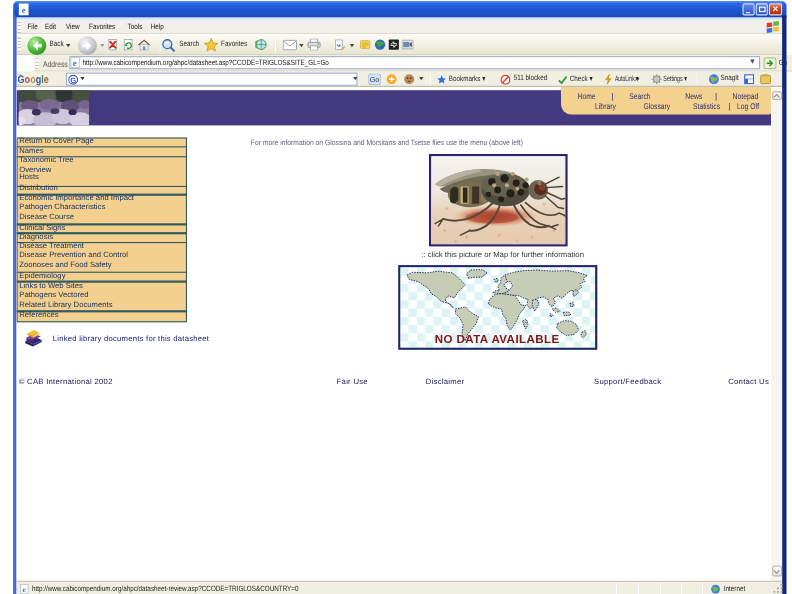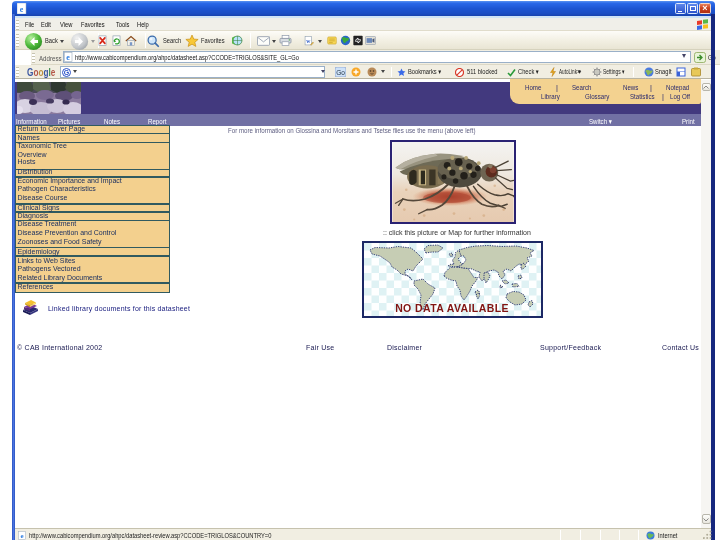--- a/index.html
+++ b/index.html
@@ -205,21 +205,21 @@
     <span class="abs" style="left:44px;top:3.5px;font-size:7px;color:#111"><span class="sx">http://www.cabicompendium.org/ahpc/datasheet.asp?CCODE=TRIGLOS&amp;SITE_GL=Go</span></span>
     <div class="abs" style="left:651px;top:3.5px;width:0;height:0;border-left:2.5px solid transparent;border-right:2.5px solid transparent;border-top:4px solid #446;"></div>
     <svg class="abs" style="left:663px;top:1.5px" width="12" height="11" viewBox="0 0 12 11">
         <rect x="0.5" y="0.5" width="11" height="10" rx="2" fill="#e8f4d8" stroke="#8aa858" stroke-width="0.8"></rect>
         <path d="M3 5.5 h4 M5.5 3 L8 5.5 L5.5 8" stroke="#3a8a2a" stroke-width="1.3" fill="none"></path>
       </svg>
     <span class="abs" style="left:677px;top:3.5px;font-size:7px;color:#222"><span class="sx">Go</span></span>
   </div>
   <div id="googlebar">
     <div class="grip" style="left:1px;top:2px;height:10px;"></div>
-    <span class="abs" style="left:12px;top:1.5px;font-size:10px;font-weight:bold;white-space:nowrap;text-align:center;"><span class="sx"><span style="color:#3a55a0">G</span><span style="color:#b35548">o</span><span style="color:#bd9040">o</span><span style="color:#3a55a0">g</span><span style="color:#3f8a50">l</span><span style="color:#b35548">e</span></span></span>
+    <span class="abs" style="left:1px;top:1.5px;font-size:10px;font-weight:bold;white-space:nowrap;text-align:center;"><span class="sx"><span style="color:#3a55a0">G</span><span style="color:#b35548">o</span><span style="color:#bd9040">o</span><span style="color:#3a55a0">g</span><span style="color:#3f8a50">l</span><span style="color:#b35548">e</span></span></span>
     <div class="abs" style="left:45px;top:1px;width:265px;height:11.5px;background:#fff;border:1px solid #9ab0c8;"></div>
     <svg class="abs" style="left:47px;top:2.5px" width="9" height="9" viewBox="0 0 9 9">
         <circle cx="4.5" cy="4.5" r="4" fill="#fff" stroke="#2a52c8" stroke-width="1"></circle>
         <text x="4.5" y="7" font-size="7" font-weight="bold" fill="#2a52c8" text-anchor="middle">G</text>
       </svg>
     <div class="abs" style="left:58px;top:5px;width:0;height:0;border-left:2px solid transparent;border-right:2px solid transparent;border-top:3px solid #444;"></div>
     <div class="abs" style="left:306px;top:5px;width:0;height:0;border-left:2.5px solid transparent;border-right:2.5px solid transparent;border-top:3.5px solid #446;"></div>
 
     <svg class="abs" style="left:320px;top:2px" width="11" height="10" viewBox="0 0 11 10">
         <rect width="11" height="10" rx="2" fill="#cfe2f8" stroke="#7a96c8" stroke-width="0.7"></rect>
@@ -330,40 +330,20 @@
         </span>
         <span style="left:75px;top:13px">
           <span class="sx">Glossary</span>
         </span>
       <span style="left:120px;top:13px">
           <span class="sx">Statistics</span>
         </span>
         <span style="left:152px;top:13px">|</span>
       <span style="left:160px;top:13px">
           <span class="sx">Log Off</span>
-        </span>
-    </div>
-    <div id="navbar">
-      <span style="left:1px;color:#f49f3f;">
-          <span class="sx">Information</span>
-        </span>
-      <span style="left:43px">
-          <span class="sx">Pictures</span>
-        </span>
-      <span style="left:89px">
-          <span class="sx">Notes</span>
-        </span>
-      <span style="left:133px">
-          <span class="sx">Report</span>
-        </span>
-      <span style="left:574px">
-          <span class="sx">Switch ▾</span>
-        </span>
-      <span style="left:667px">
-          <span class="sx">Print</span>
         </span>
     </div>
     <div id="menu">
       <div class="ln" style="top:6.6px"></div>
       <div class="ln" style="top:15.6px"></div>
       <div class="ln" style="top:42.5px"></div>
       <div class="ln" style="top:50.2px"></div>
       <div class="ln" style="top:76.9px"></div>
       <div class="ln" style="top:85.2px"></div>
       <div class="ln" style="top:93.7px"></div>

